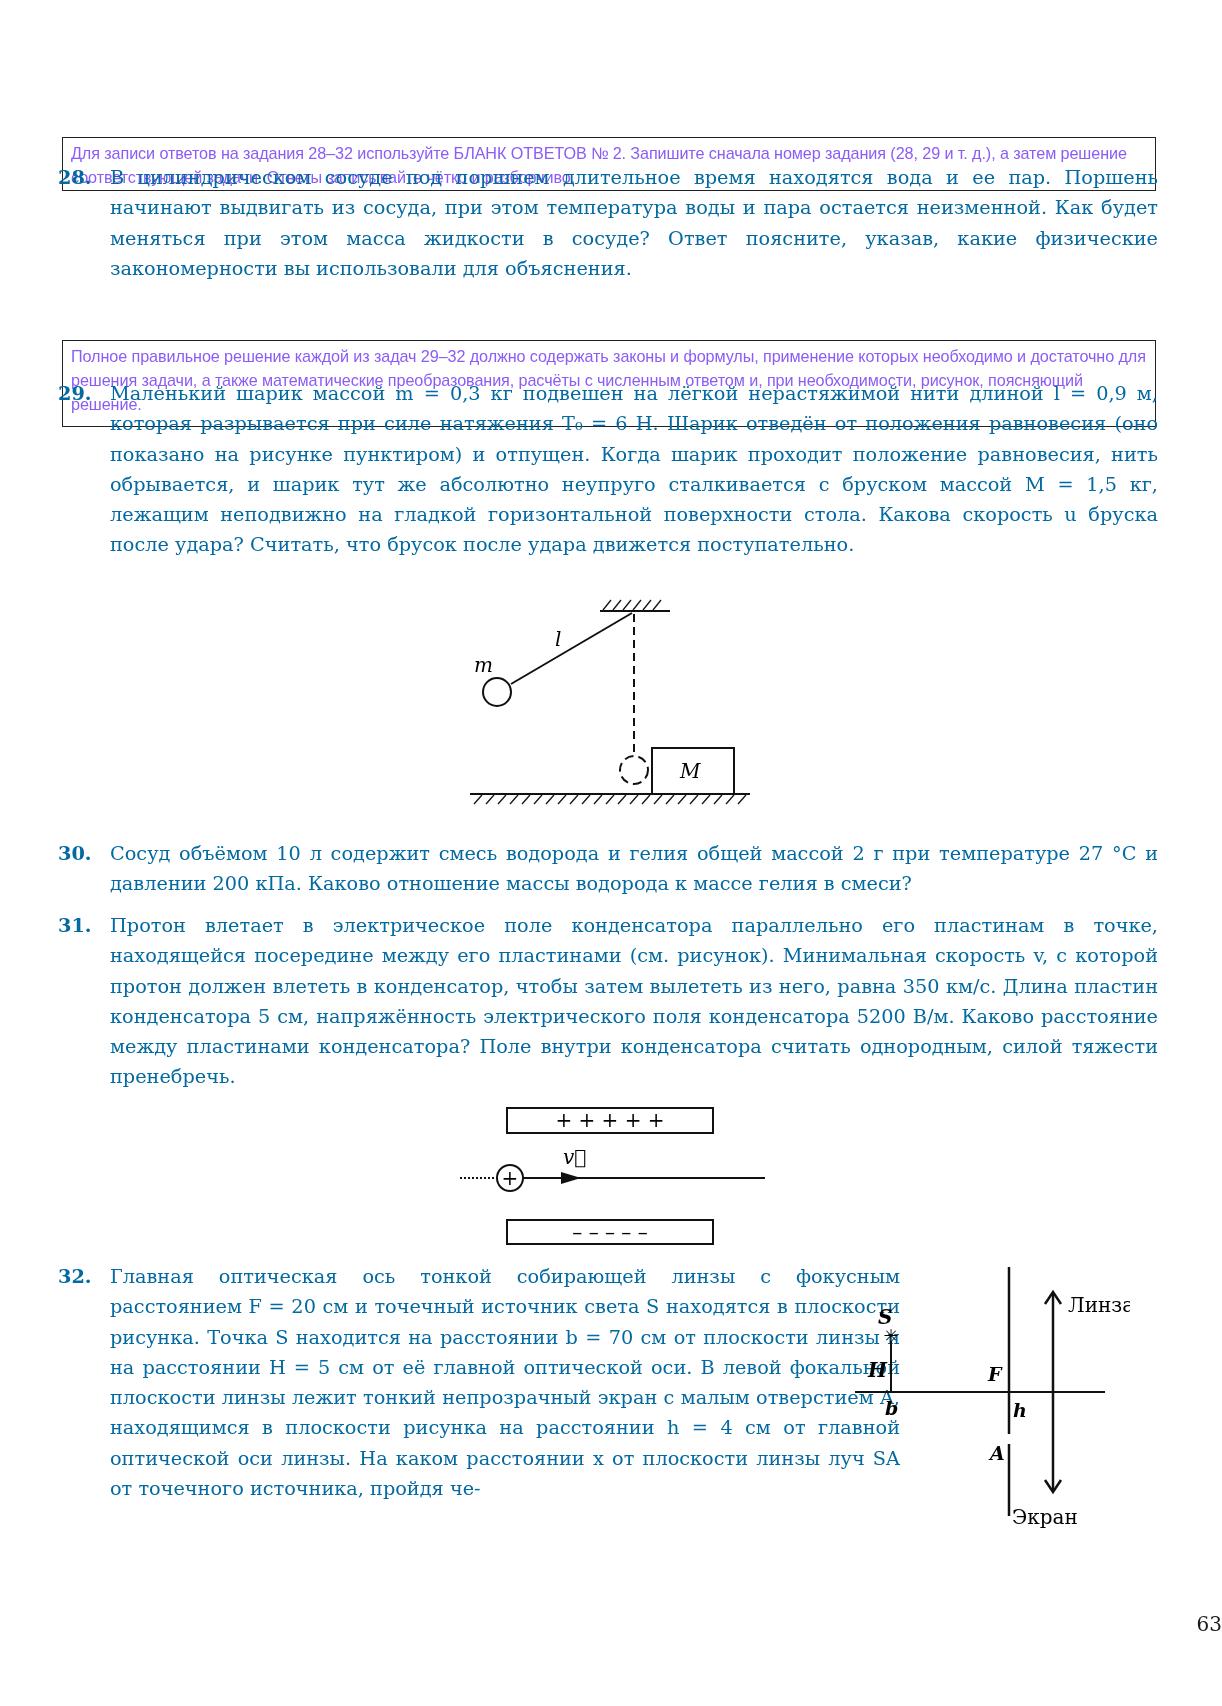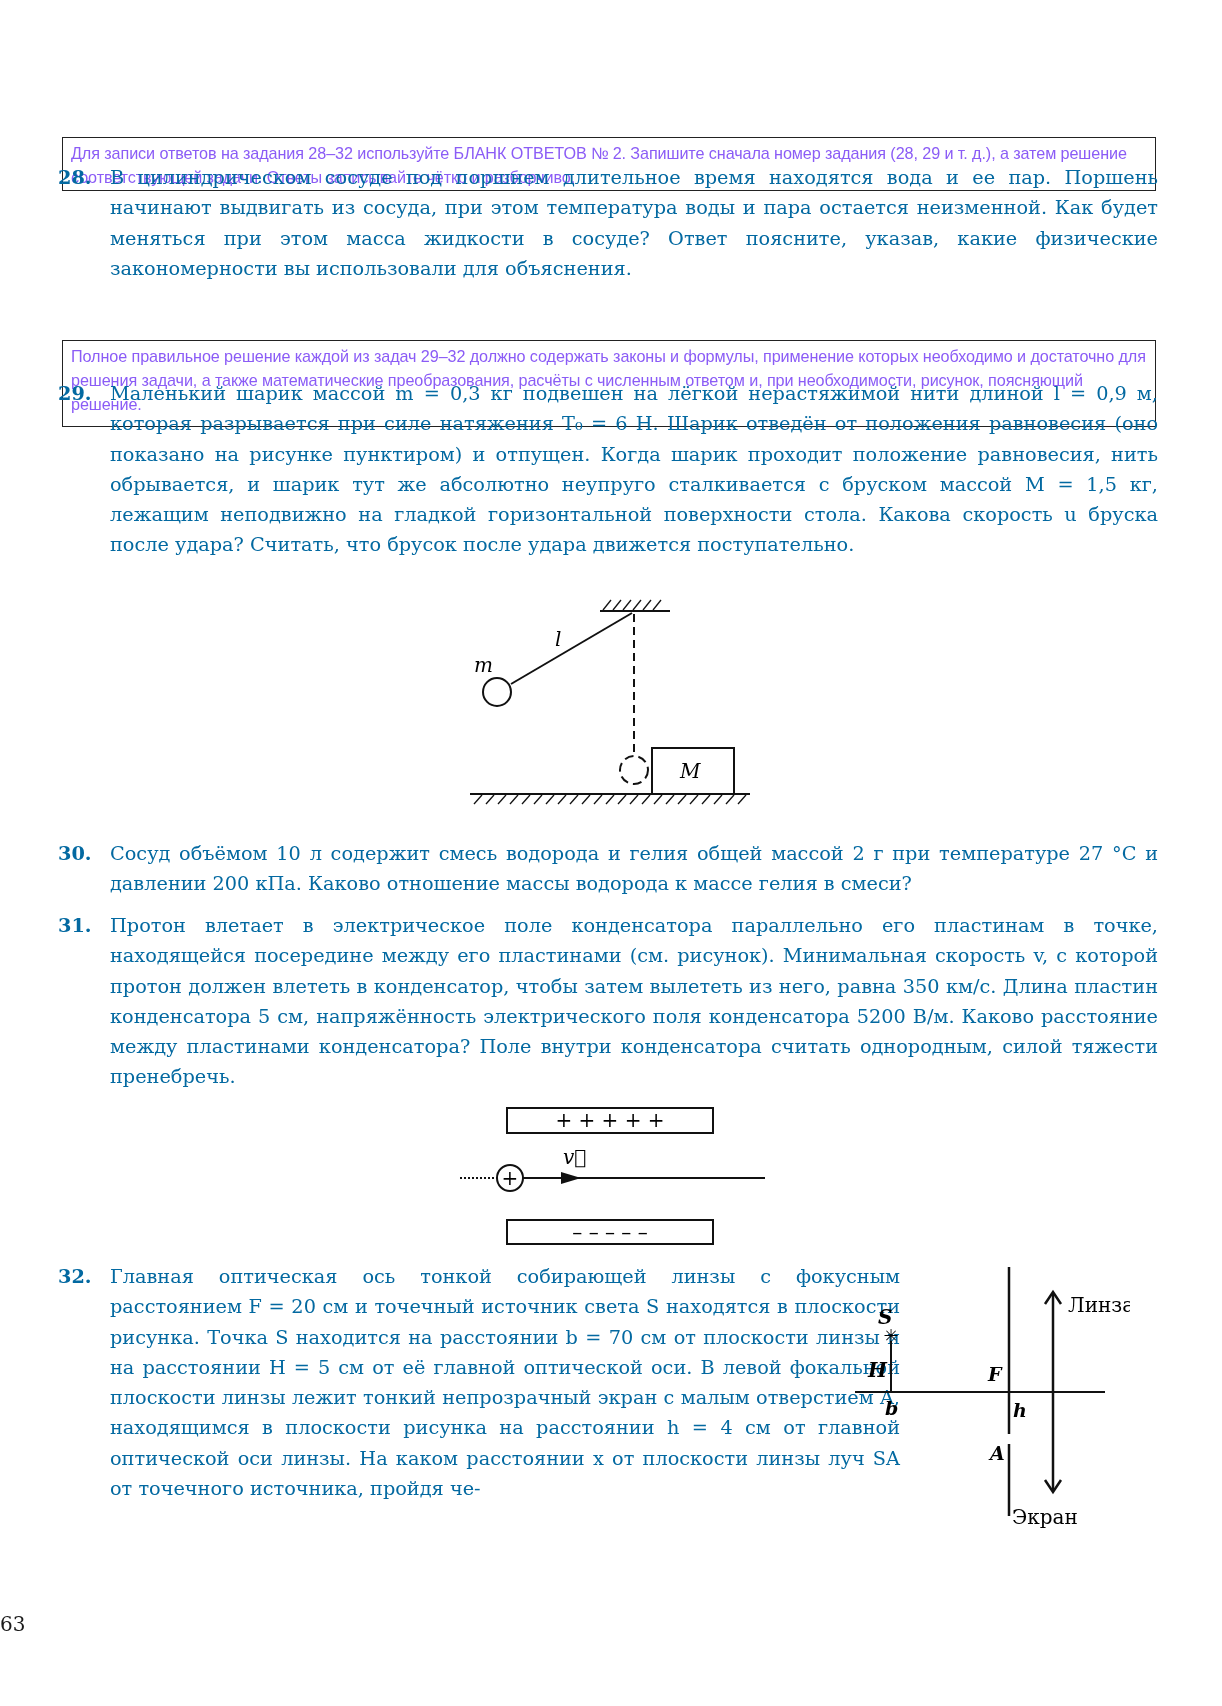--- a/index.html
+++ b/index.html
@@ -12,21 +12,21 @@
   .task .body { margin-left:52px; display:block; }
   .task .body p { margin:0; }
   .t28 { top:163px; }
   .t29 { top:379px; }
   .t30 { top:839px; }
   .t31 { top:911px; }
   .t32 { top:1262px; }
   .t32 .narrow { width:790px; text-align:justify; }
   .fig { position:absolute; }
   .fig svg text { font-family:"DejaVu Serif","Liberation Serif",serif; }
-  .pagenum { position:absolute; left:0; width:1222px; top:1612px; text-align:left; font-size:20px; }
+  .pagenum { position:absolute; left:0; width:1222px; top:1612px; text-align:right; font-size:20px; }
 </style>
 </head>
 <body>
 
 <div class="notice notice1">
   <span>Для записи ответов на задания 28–32 используйте БЛАНК ОТВЕТОВ № 2. Запишите сначала номер задания (28, 29 и т. д.), а затем решение соответствующей задачи. Ответы записывайте чётко и разборчиво.</span>
 </div>
 
 <div class="task t28">
   <span class="num">28.</span>

